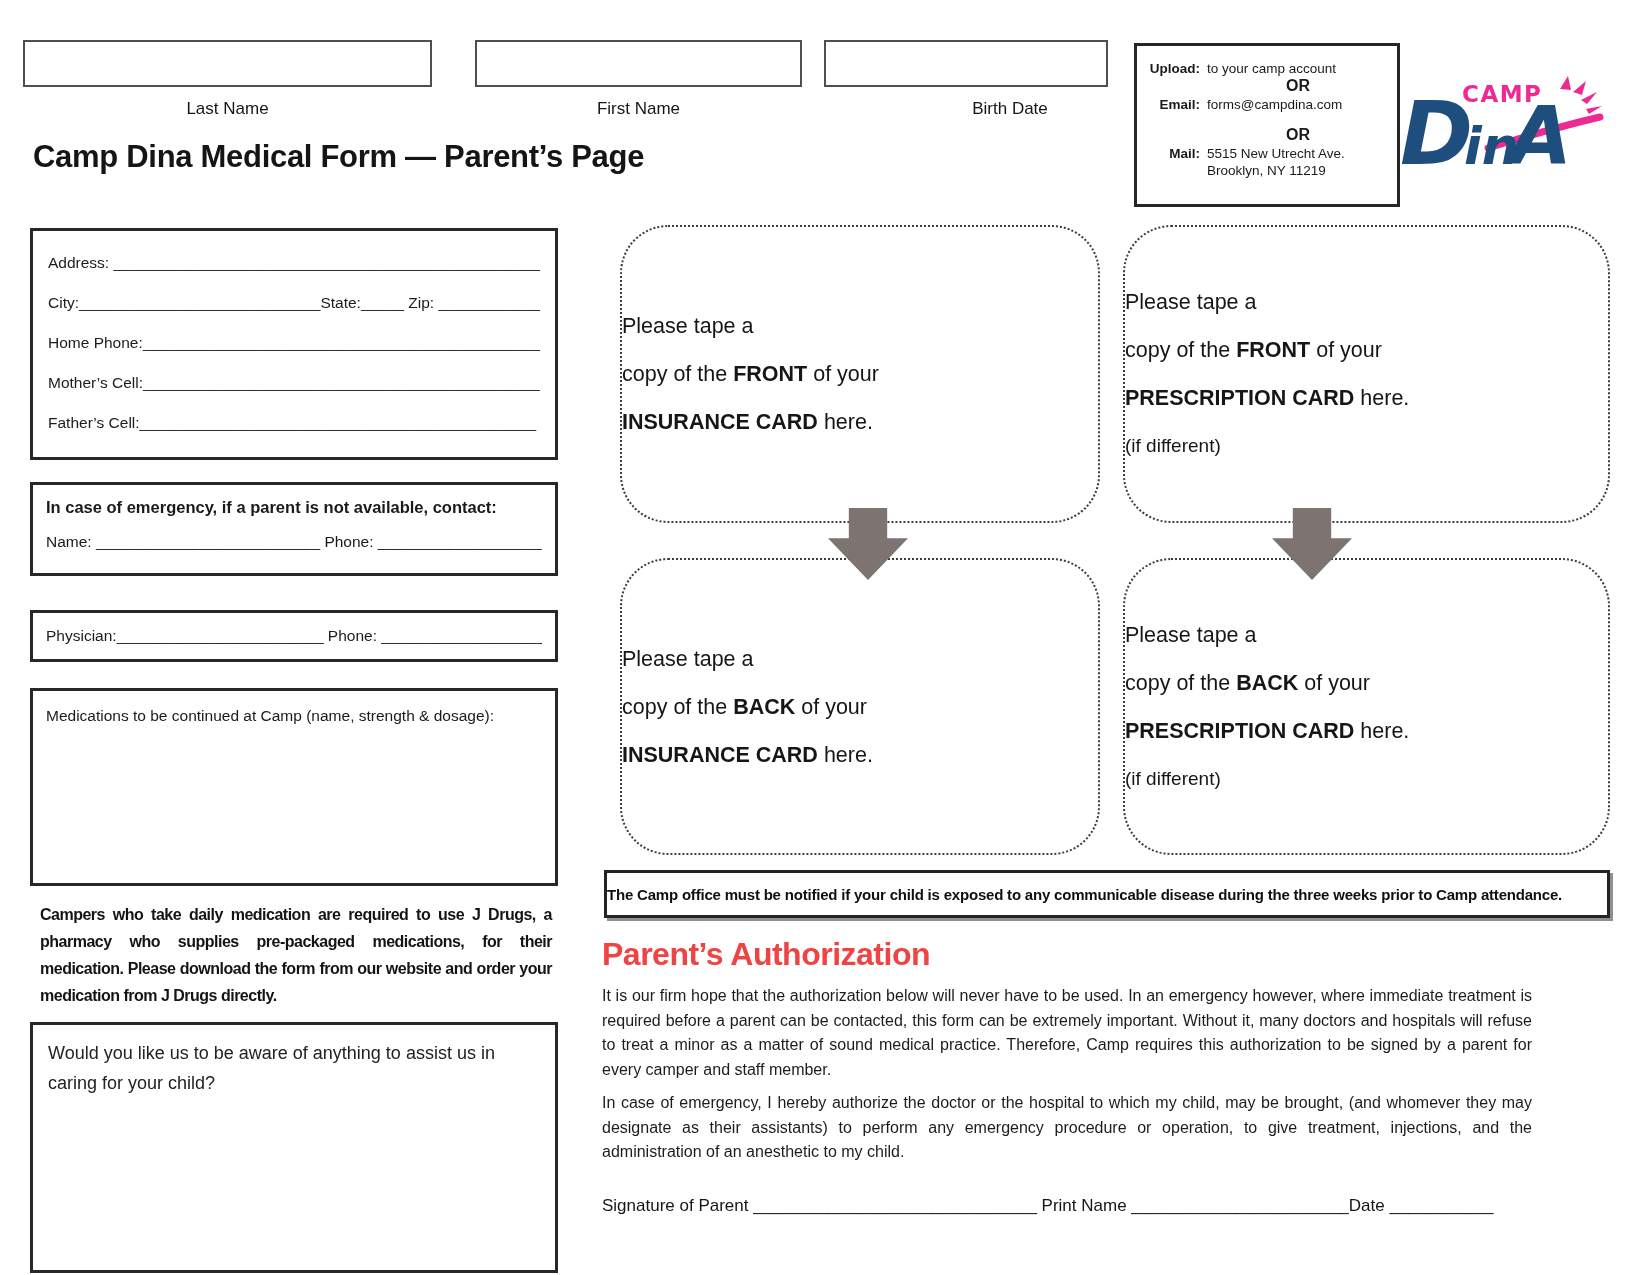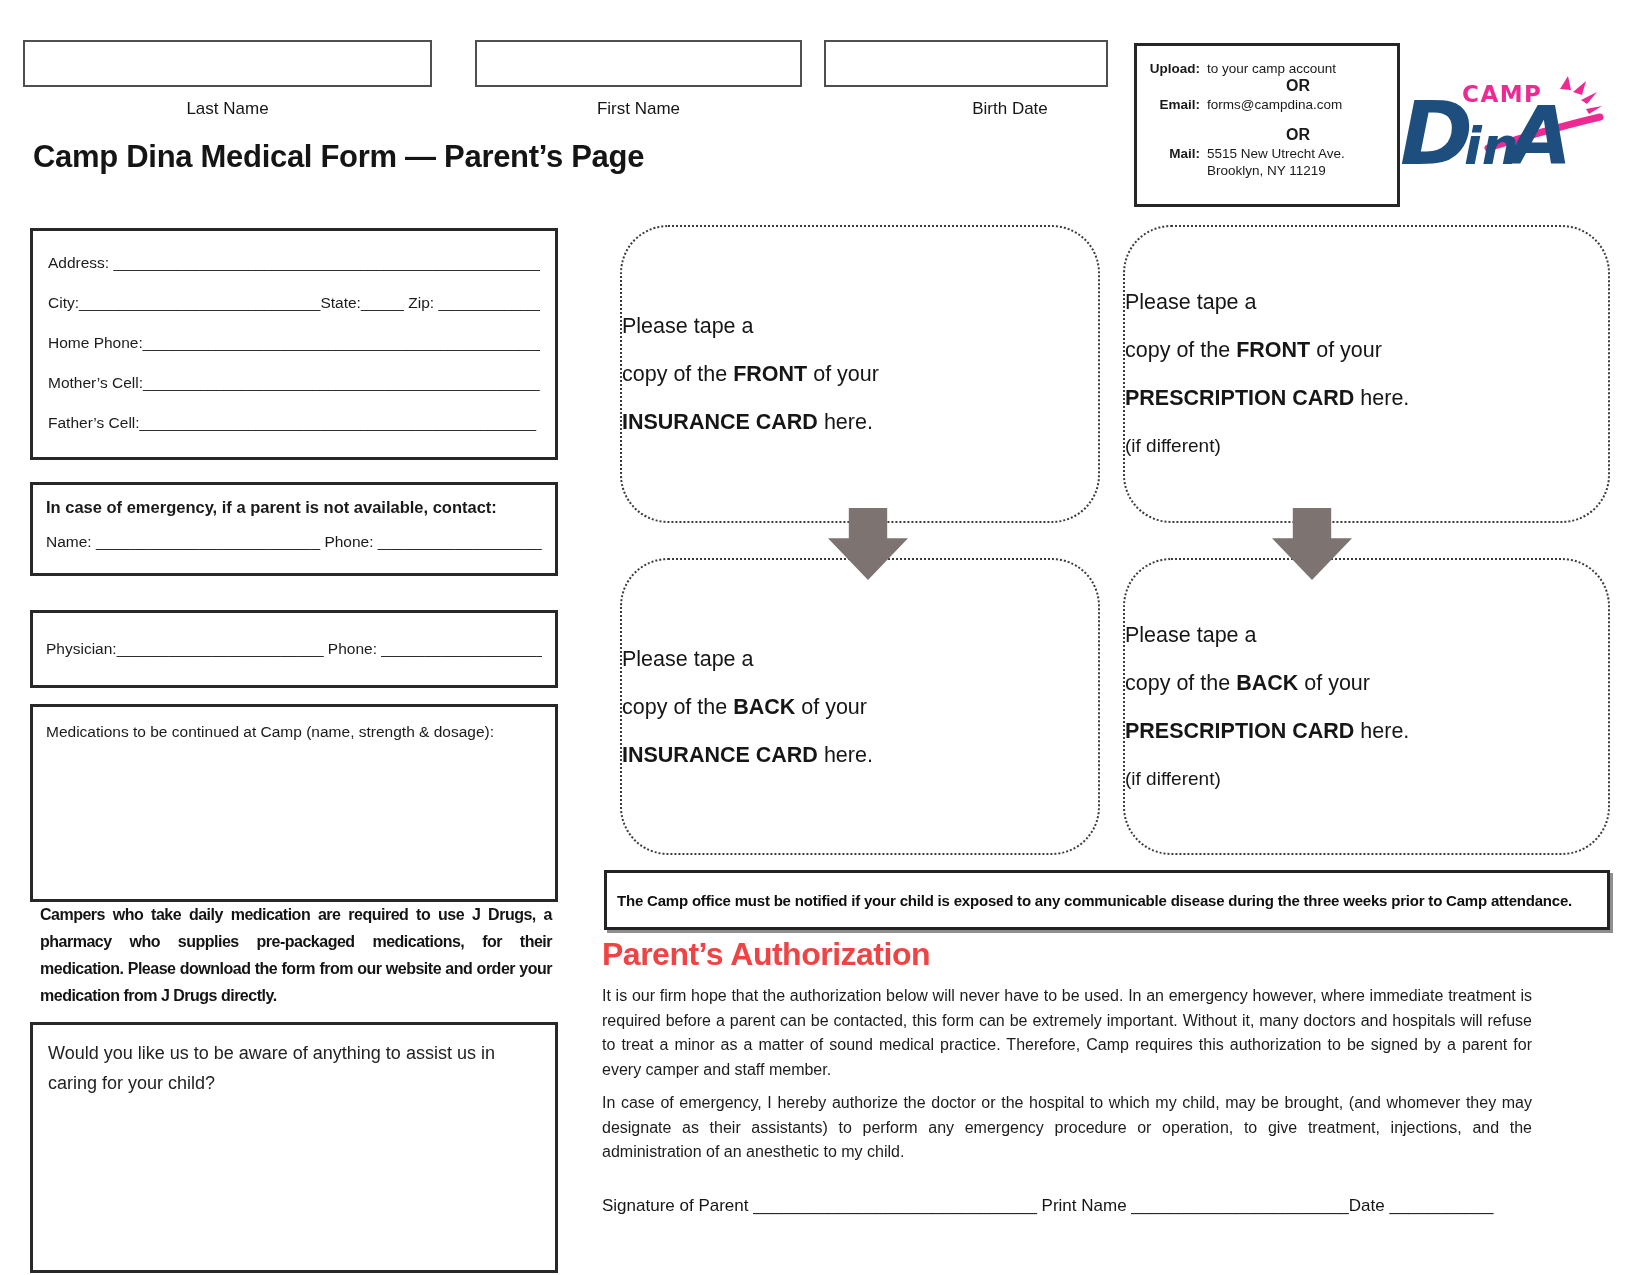--- a/index.html
+++ b/index.html
@@ -31,23 +31,23 @@
   .title{position:absolute;left:33px;top:139px;font-size:31px;font-weight:bold;
          letter-spacing:-0.3px;color:#151515;white-space:pre}
 
   
   .lbox{position:absolute;left:30px;width:528px;border:3px solid #282828;background:#fff}
   .frow{white-space:pre;overflow:hidden;font-size:15.5px;line-height:40px;color:#1c1c1c}
   .address-box{top:228px;height:232px;padding:12px 15px 0}
   .emergency-box{top:482px;height:94px;padding:13px 13px 0}
   .em-heading{font-size:16.5px;font-weight:bold;margin-bottom:14px;white-space:nowrap}
   .em-row{white-space:pre;font-size:15.5px;line-height:22px}
-  .physician-box{top:610px;height:78px;display:flex;align-items:center;padding:0 13px}
+  .physician-box{top:610px;height:52px;display:flex;align-items:center;padding:0 13px}
   .physician-box .frow{line-height:20px}
-  .medications-box{top:704px;height:198px;padding:16px 13px 0;font-size:15.5px}
+  .medications-box{top:688px;height:198px;padding:16px 13px 0;font-size:15.5px}
   .jdrugs{position:absolute;left:40px;top:901px;width:512px;font-size:16px;font-weight:bold;
           letter-spacing:-0.5px;line-height:27px;text-align:justify;color:#141414}
   .aware-box{top:1022px;height:251px;padding:13px 15px 0;font-size:18px;line-height:30px;color:#222}
 
   
   .tape{position:absolute;border:2.5px dotted #3c3c3c;border-radius:48px;background:#fff;
         display:flex;flex-direction:column;align-items:flex-start;justify-content:center;
         text-align:center;font-size:21.5px;color:#161616}
   .t-ins-front{left:620px;top:225px;width:480px;height:298px}
   .t-rx-front{left:1123px;top:225px;width:487px;height:298px}
@@ -58,23 +58,23 @@
   .tline.small{font-size:19px}
   .b{font-weight:bold}
 
   
   .arrow{position:absolute;width:80px;height:72px;background:#7d7472;
          clip-path:polygon(26% 0,74% 0,74% 42%,100% 42%,50% 100%,0 42%,26% 42%)}
   .arrow-left{left:828px;top:508px}
   .arrow-right{left:1272px;top:508px}
 
   
-  .notice{position:absolute;left:604px;top:870px;width:1006px;height:60px;background:#fff;
+  .notice{position:absolute;left:604px;top:870px;width:1006px;height:48px;background:#fff;
           border:3px solid #232323;box-shadow:3px 3px 0 #8f8f8f;display:flex;align-items:center;
-          padding:0 10px;font-weight:bold;font-size:15px;letter-spacing:-0.2px;white-space:nowrap;color:#101010}
+          padding:0 0;font-weight:bold;font-size:15px;letter-spacing:-0.2px;white-space:nowrap;color:#101010}
 
   
   .auth-heading{position:absolute;left:602px;top:936px;font-size:32px;font-weight:bold;
                 letter-spacing:-0.5px;color:#ef4444}
   .auth-para{position:absolute;left:602px;width:930px;font-size:16px;line-height:24.5px;
              text-align:justify;color:#1c1c1c}
   .ap1{top:984px}
   .ap2{top:1091px}
   .sig-row{position:absolute;left:602px;top:1196px;width:940px;font-size:17px;white-space:pre;color:#161616}
 </style>

